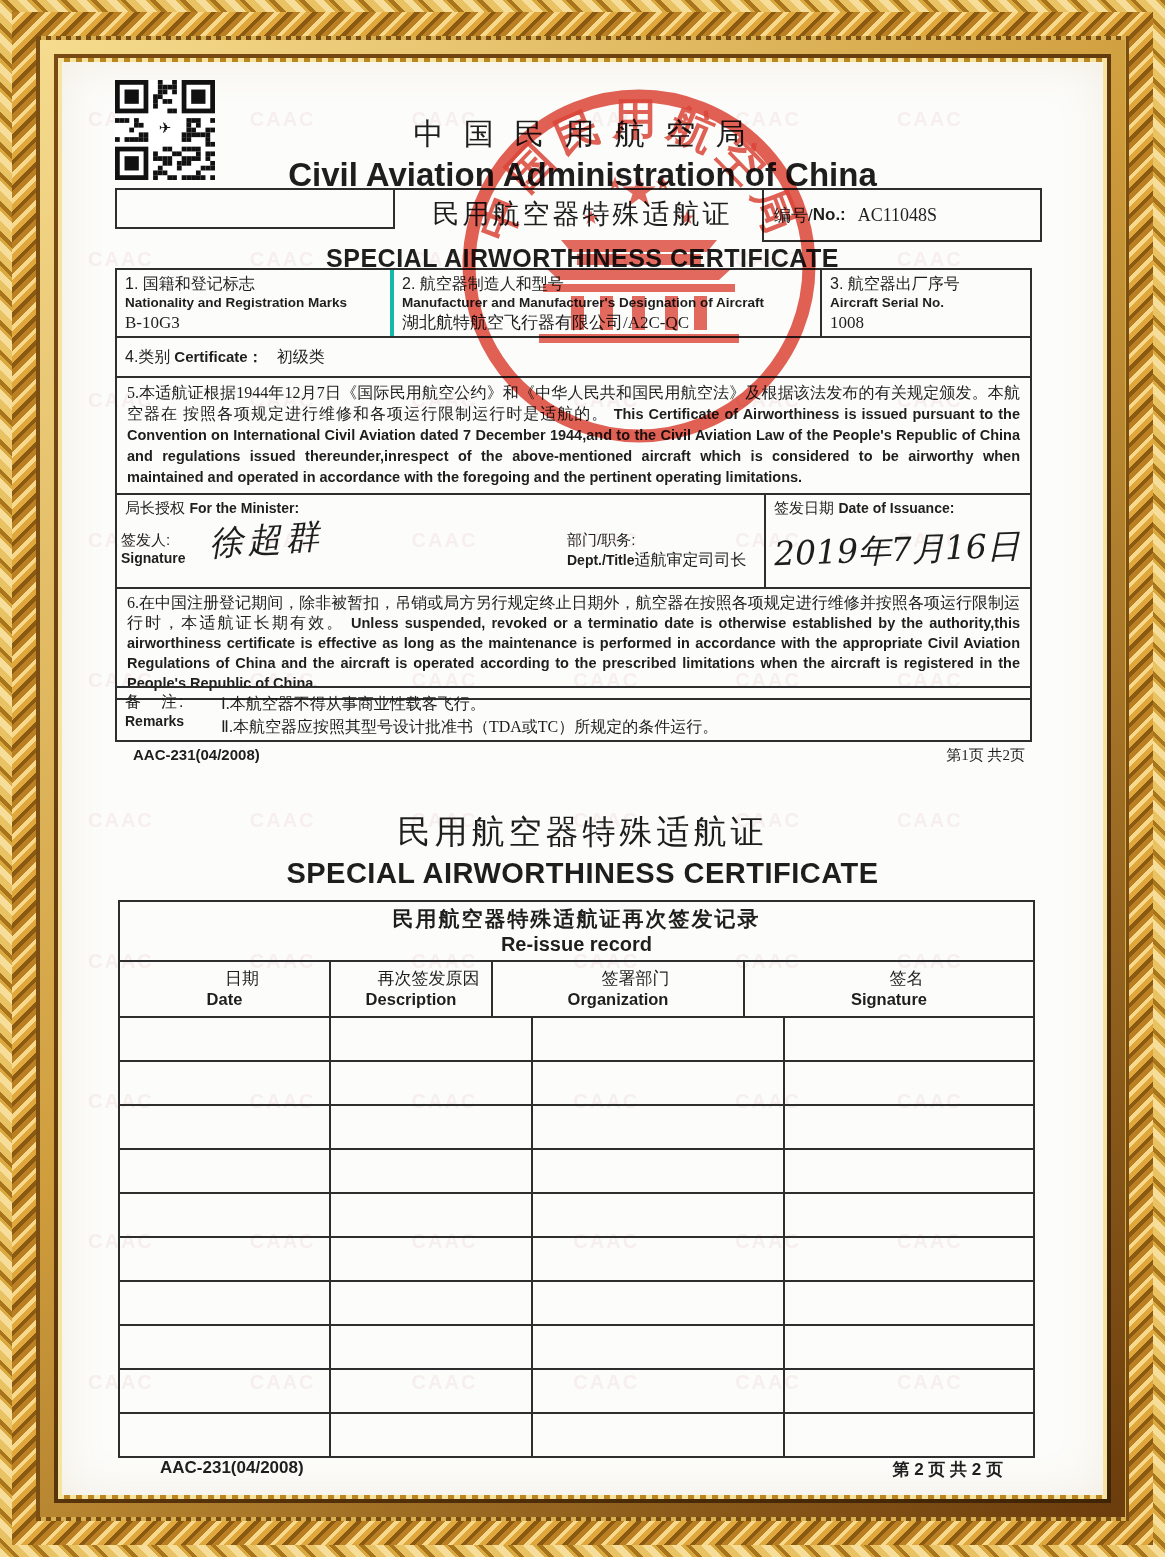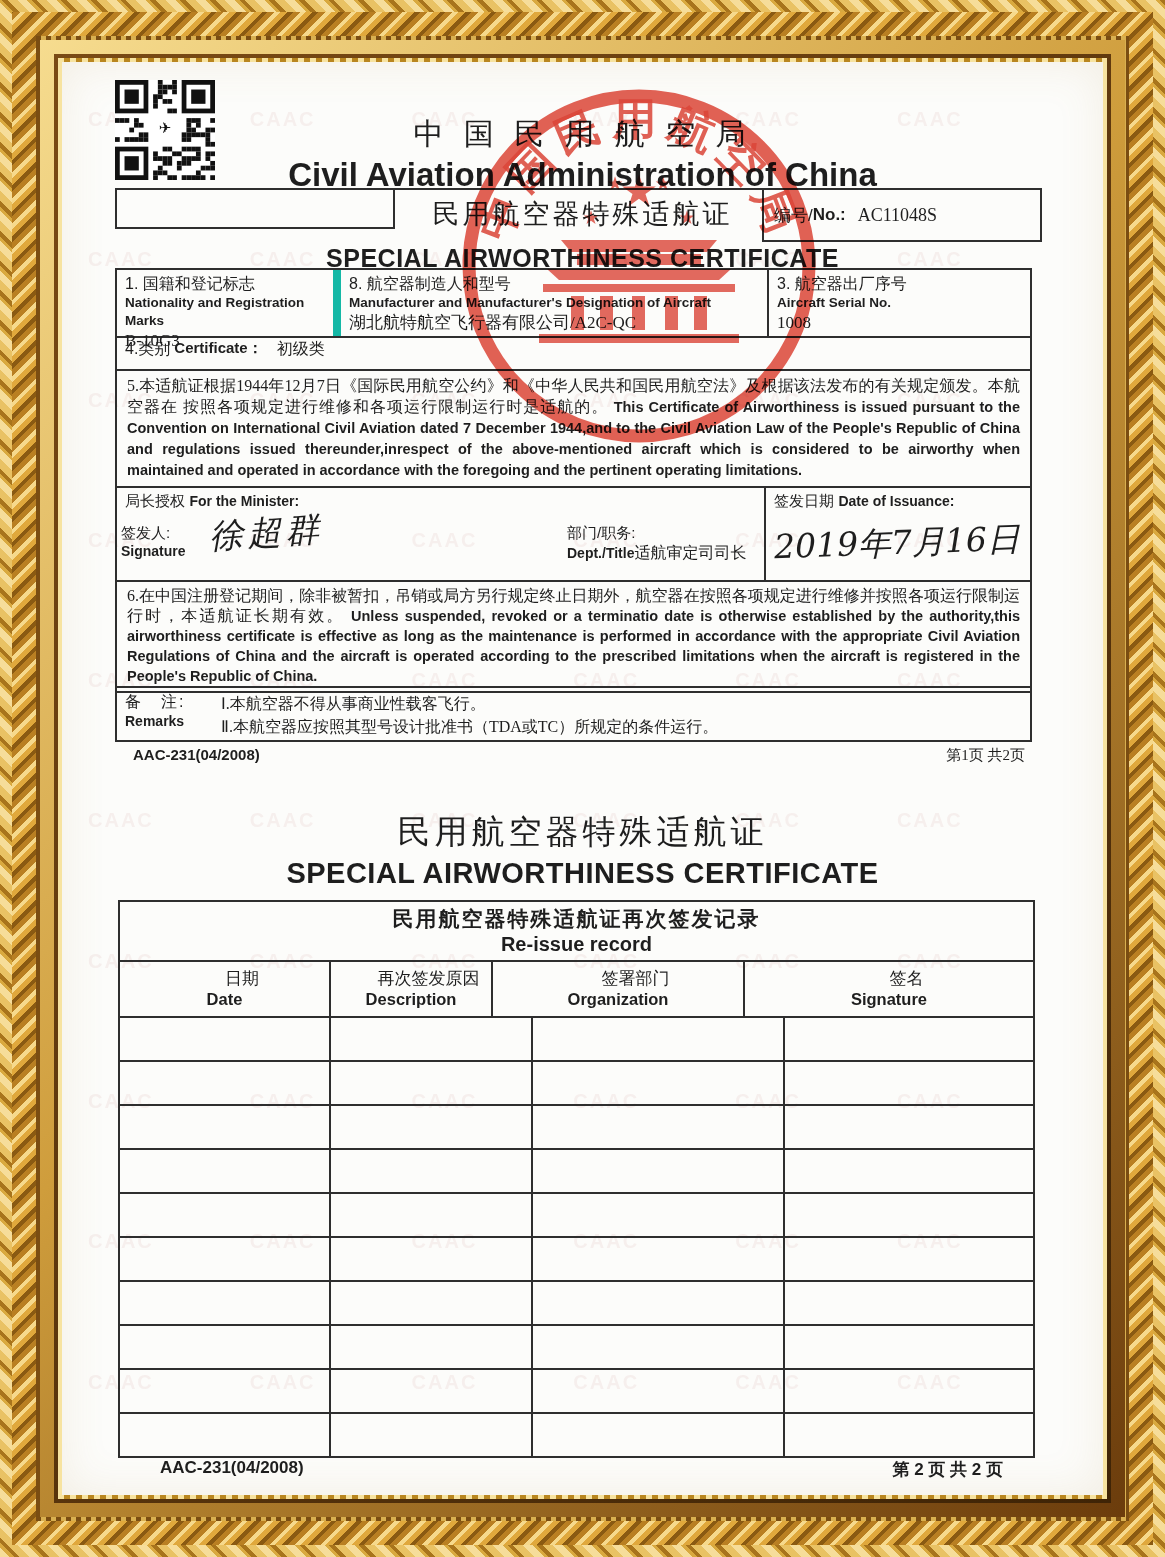--- a/index.html
+++ b/index.html
@@ -30,27 +30,27 @@
           display:flex;align-items:center;padding-left:10px;}
   .box-no .cn{font-size:17px;}
   .box-no .bd{font-size:17px;font-weight:700;}
   .box-no .vv{font-family:"Liberation Serif",serif;font-size:18px;margin-left:12px;}
   .title-cn-1{left:0;top:134px;width:100%;text-align:center;font-size:27px;font-weight:500;letter-spacing:3px;}
   .title-en-1{left:0;top:182px;width:100%;text-align:center;font-size:25px;font-weight:700;letter-spacing:.5px;}
   
   .t1{left:53px;top:206px;width:917px;border:2px solid #2e2e2e;box-sizing:border-box;background:transparent;}
   .r1{display:flex;height:66px;}
   .cell{box-sizing:border-box;padding:3px 8px;}
-  .c1{width:224px;border-right:8px solid #14b8a6;}
+  .c1{width:277px;border-right:4px solid #14b8a6;}
   .c2{width:428px;border-right:2px solid #2e2e2e;}
   .c3{flex:1;}
   .lab-cn{font-size:16px;line-height:21px;}
   .lab-en{font-size:13.5px;font-weight:700;line-height:18px;}
   .val{font-family:"Liberation Serif",serif;font-size:17px;line-height:22px;}
-  .r2{height:33px;border-top:2px solid #2e2e2e;box-sizing:border-box;padding:1px 8px;display:flex;align-items:flex-start;}
+  .r2{height:33px;border-top:2px solid #2e2e2e;box-sizing:border-box;padding:19px 8px;display:flex;align-items:center;}
   .r2 .zh{font-size:16px;}
   .r2 .bd{font-size:15px;font-weight:700;margin-left:4px;}
   .r2 .vv{font-size:16px;font-family:"Liberation Serif",serif;margin-left:14px;}
   .para{border-top:2px solid #2e2e2e;padding:4px 10px 5px;text-align:justify;}
   .para .zh{font-family:"Liberation Serif",serif;font-size:16px;line-height:21px;}
   .para .en{font-size:14.5px;font-weight:700;line-height:21px;}
   .p6 .zh{line-height:20px;}
   .p6 .en{line-height:20px;}
   .r4{border-top:2px solid #2e2e2e;height:92px;position:relative;}
   .minister{position:absolute;left:8px;top:4px;}
@@ -298,21 +298,21 @@
     <div class="abs title-en-1">SPECIAL AIRWORTHINESS CERTIFICATE</div>
 
     <div class="abs t1">
       <div class="r1">
         <div class="cell c1">
           <div class="lab-cn">1.  国籍和登记标志</div>
           <div class="lab-en">Nationality and Registration Marks</div>
           <div class="val">B-10G3</div>
         </div>
         <div class="cell c2">
-          <div class="lab-cn">8.  航空器制造人和型号</div>
+          <div class="lab-cn">2.  航空器制造人和型号</div>
           <div class="lab-en">Manufacturer and Manufacturer's Designation of Aircraft</div>
           <div class="val">湖北航特航空飞行器有限公司/A2C-QC</div>
         </div>
         <div class="cell c3">
           <div class="lab-cn">3.  航空器出厂序号</div>
           <div class="lab-en">Aircraft Serial No.</div>
           <div class="val">1008</div>
         </div>
       </div>
       <div class="r2">

